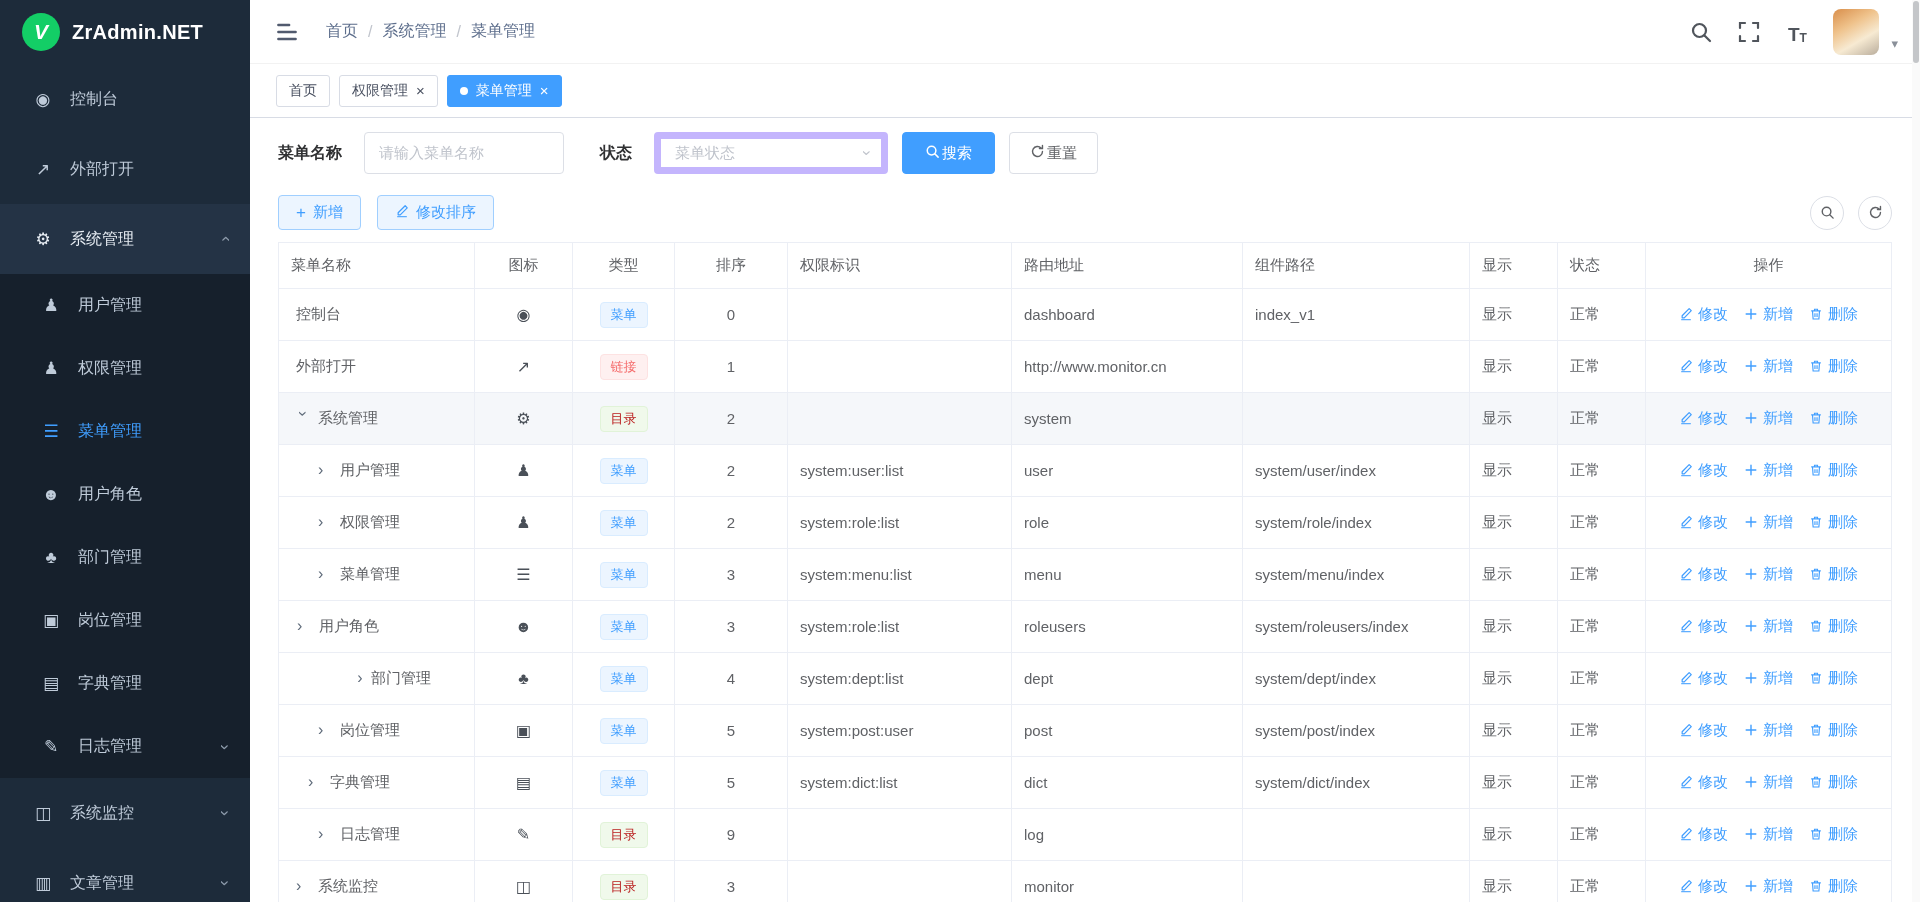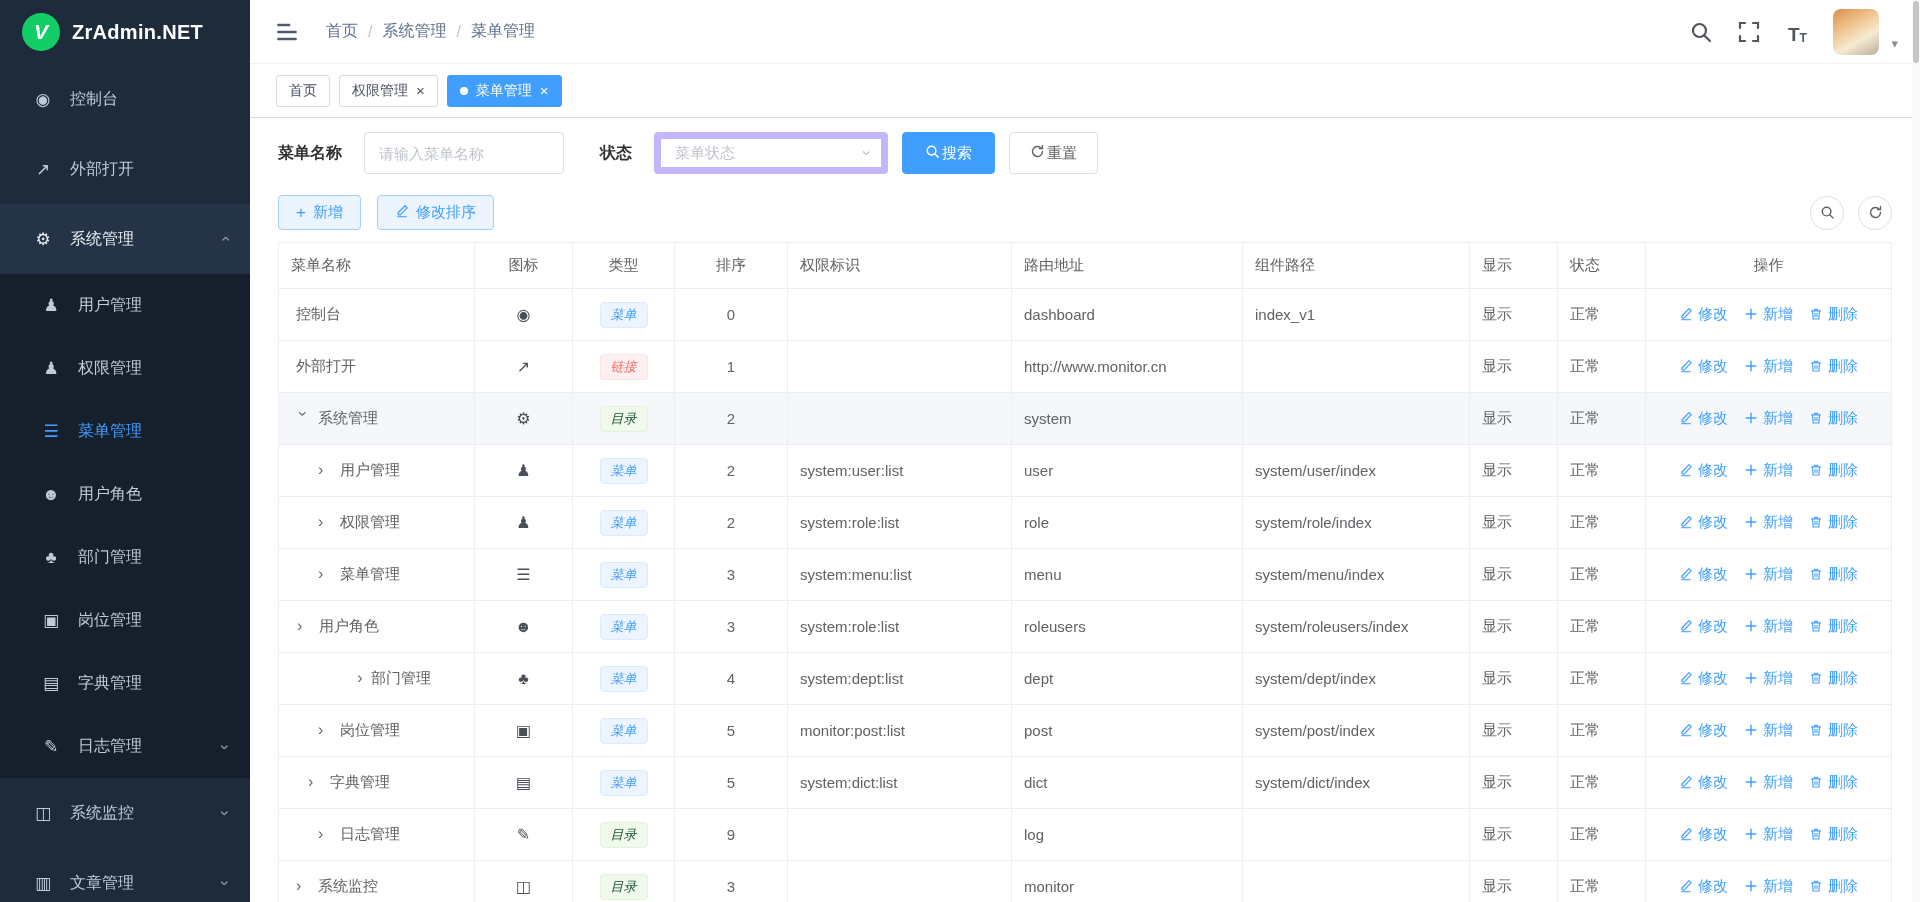--- a/index.html
+++ b/index.html
@@ -43,21 +43,21 @@
   .tab { height:32px; display:inline-flex; align-items:center; gap:8px; padding:0 12px; border:1px solid #d8dce5; border-radius:3px; background:#fff; font-size:14px; color:#495060; cursor:pointer; }
   .tab.active { background:#409eff; border-color:#409eff; color:#fff; }
   .tab-dot { width:8px; height:8px; border-radius:50%; background:#fff; }
   .tab-close { font-size:15px; line-height:1; }
 
   
   .content { flex:1; padding:14px 28px 0; overflow:hidden; }
   .filter-row { display:flex; align-items:center; }
   .filter-label { font-weight:bold; font-size:16px; color:#303133; margin-right:22px; white-space:nowrap; }
   .filter-label.status { margin-left:36px; }
-  .text-input { width:200px; height:42px; border:1px solid #dcdfe6; border-radius:4px; padding:0 14px; font-size:15px; color:#606266; outline:none; font-family:Liberation Sans, sans-serif; }
+  .text-input { width:200px; height:42px; border:1px solid #dcdfe6; border-radius:4px; padding:0 14px; font-size:15px; color:#606266; outline:none; font-family:Liberation Serif, serif; }
   .text-input::placeholder { color:#c0c4cc; }
   .select { width:234px; height:42px; border:7px solid #c4b5fd; border-radius:4px; padding:0 12px 0 14px; display:flex; align-items:center; justify-content:space-between; cursor:pointer; }
   .select .sel-placeholder { color:#c0c4cc; font-size:15px; }
   .select .sel-caret { display:inline-block; color:#c0c4cc; transform:rotate(90deg); font-size:16px; }
   .btn { height:42px; border-radius:4px; display:inline-flex; align-items:center; gap:2px; font-size:15px; cursor:pointer; border:1px solid transparent; font-family:inherit; }
   .btn-primary { background:#409eff; border-color:#409eff; color:#fff; padding:0 22px; margin-left:14px; }
   .btn-reset { background:#fff; border-color:#dcdfe6; color:#606266; padding:0 20px; margin-left:14px; }
 
   .toolbar { display:flex; align-items:center; margin-top:21px; }
   .btn-light { height:35px; padding:0 17px; background:#ecf5ff; border:1px solid #a0cfff; border-radius:4px; color:#409eff; display:inline-flex; align-items:center; gap:7px; font-size:15px; cursor:pointer; }
@@ -70,24 +70,24 @@
   .table-wrap { margin-top:12px; }
   table { width:100%; border-collapse:collapse; table-layout:fixed; }
   th,td { border:1px solid #ebeef5; padding:0 12px; font-size:15px; color:#606266; text-align:left; overflow:hidden; white-space:nowrap; }
   th { height:46px; font-weight:normal; background:#fff; }
   td { height:52px; }
   th.center, td.center { text-align:center; }
   tr.selected td { background:#f5f7fa; }
   .tree-caret { display:inline-block; width:22px; color:#5f6b7a; font-size:16px; cursor:pointer; }
   .tree-caret.down { width:14px; margin-right:8px; transform:rotate(90deg); }
   .cell-icon { font-size:16px; color:#4a5058; }
-  .tag { display:inline-block; height:26px; line-height:24px; padding:0 10px; border-radius:4px; font-size:13px; border:1px solid;font-style:italic; }
+  .tag { display:inline-block; height:26px; line-height:24px; padding:0 10px; border-radius:4px; font-size:13px; border:1px solid; }
   .tag-blue  { color:#409eff; background:#ecf5ff; border-color:#d9ecff; }
   .tag-red   { color:#f56c6c; background:#fef0f0; border-color:#fde2e2; }
-  .tag-green { color:#14532d; background:#f0f9eb; border-color:#e1f3d8; }
+  .tag-green { color:#b91c1c; background:#f0f9eb; border-color:#e1f3d8; }
   td.ops { text-align:center; }
   .op-link { color:#409eff; display:inline-flex; align-items:center; gap:5px; margin:0 8px; cursor:pointer; font-size:15px; text-decoration:none; }
   .op-link svg { display:block; }
 
   
   .scrollbar { position:fixed; top:0; right:0; bottom:0; width:8px; background:#fafafa; }
   .scroll-thumb { width:6px; height:62px; margin:1px auto 0; background:#c4c6c9; border-radius:3px; }
 </style>
 </head>
 <body>
@@ -565,21 +565,21 @@
                       </svg>
                     </span>
                     <span>删除</span>
                   </a></td>
               </tr>
               <tr class="">
                 <td class="cell-name" style="padding-left: 39px;"><span class="tree-caret">›</span><span>岗位管理</span></td>
                 <td class="center"><span class="cell-icon">▣</span></td>
                 <td class="center"><span class="tag tag-blue">菜单</span></td>
                 <td class="center">5</td>
-                <td>monitor:post:list</td>
+                <td>system:post:user</td>
                 <td>post</td>
                 <td>system/post/index</td>
                 <td>显示</td>
                 <td>正常</td>
                 <td class="ops"><a class="op-link">
                     <span class="op-icon">
                       <svg viewBox="0 0 16 16" width="14" height="14">
                         <path d="M11.6 1.8l2.4 2.4L6 12.4H3.6V10z" fill="none" stroke="currentColor" stroke-width="1.4" stroke-linejoin="round"></path>
                         <path d="M2.5 14.5h11" stroke="currentColor" stroke-width="1.2"></path>
                       </svg>

